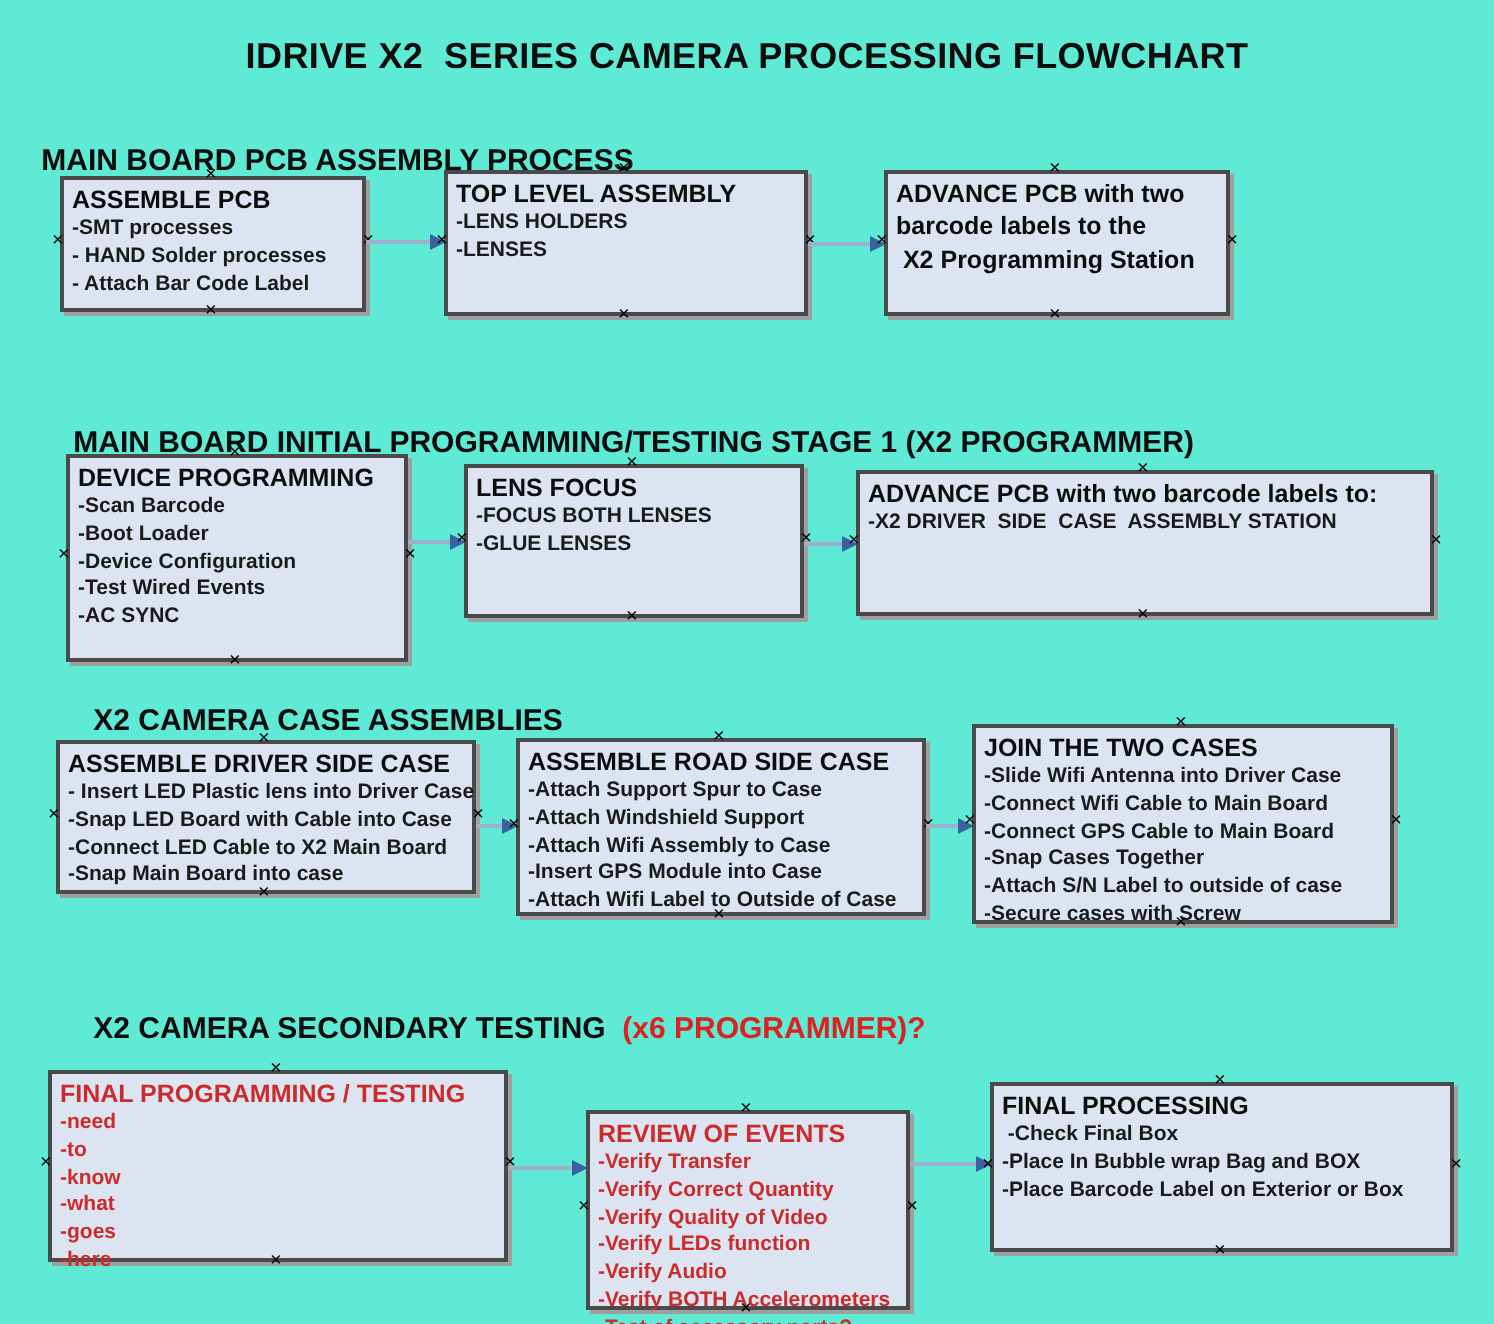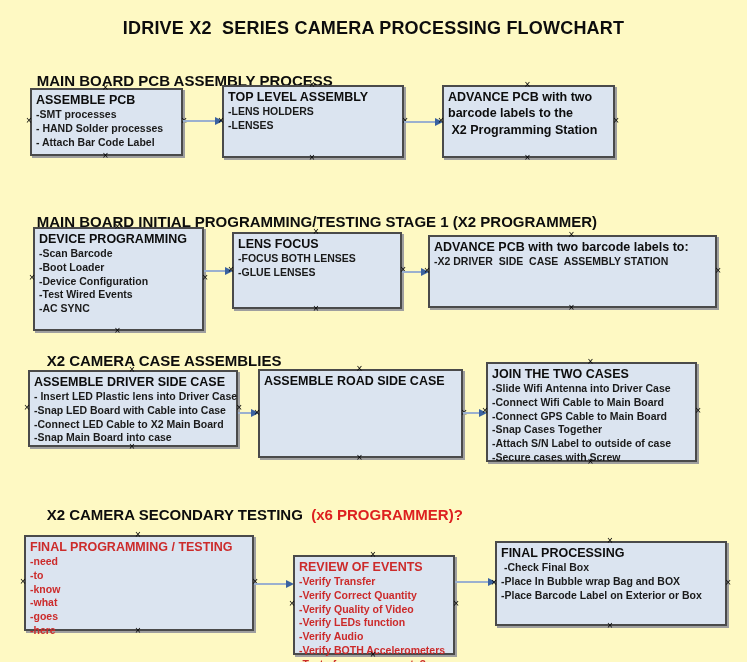--- a/index.html
+++ b/index.html
@@ -1,17 +1,17 @@
 <!DOCTYPE html>
 <html style="--box-fill: #dbe4f0; --red: #cc2b2b; --red-header: #dd2020; --conn-line: #9bb0cf; --conn-arrow: #3a62a0;"><head>
 <meta charset="utf-8">
 <style>
   html,body{margin:0;padding:0;background:#fff;}
   #canvas{
-    position:relative;width:747px;height:662px;background:#fef9c3;
+    position:relative;width:747px;height:662px;background:#5eead4;
     font-family:"Liberation Sans",sans-serif;color:#111;overflow:hidden;
   }
   .main-title{
     position:absolute;top:18px;left:0;width:747px;text-align:center;
     font-size:18px;font-weight:bold;white-space:pre;letter-spacing:.2px;color:#0d0d0d;
   }
   .section-header{
     position:absolute;font-size:15px;font-weight:bold;white-space:pre;color:#0d0d0d;
   }
   .section-header .red-part{color:var(--red-header);}
@@ -43,21 +43,21 @@
     border-bottom:4.5px solid transparent;border-left:8px solid var(--conn-arrow);
   }
 </style>
 </head>
 <body>
 
 <div id="canvas">
 
   <div class="main-title">IDRIVE X2  SERIES CAMERA PROCESSING FLOWCHART</div>
 
-  <div class="section-header" style="left:20px;top:55px;">
+  <div class="section-header" style="left:4px;top:55px;">
     <span>MAIN BOARD PCB ASSEMBLY PROCESS</span>
   </div>
   <div class="box" style="left:30px;top:88px;width:153px;height:68px;">
     <span class="cp cp-t"></span>
     <span class="cp cp-b"></span>
     <span class="cp cp-l"></span>
     <span class="cp cp-r"></span>
     <div class="box-title">ASSEMBLE PCB</div>
     <div class="box-items">
 
@@ -169,20 +169,28 @@
   <div class="connector" style="left:238px;top:408px;width:21px;">
     <span class="cline"></span>
     <span class="carrow"></span>
   </div>
   <div class="box" style="left:258px;top:369px;width:205px;height:89px;">
     <span class="cp cp-t"></span>
     <span class="cp cp-b"></span>
     <span class="cp cp-l"></span>
     <span class="cp cp-r"></span>
     <div class="box-title">ASSEMBLE ROAD SIDE CASE</div>
+    <div class="box-items">
+
+    <div class="item">-Attach Support Spur to Case</div>
+        <div class="item">-Attach Windshield Support</div>
+        <div class="item">-Attach Wifi Assembly to Case</div>
+        <div class="item">-Insert GPS Module into Case</div>
+        <div class="item">-Attach Wifi Label to Outside of Case</div>
+      </div>
   </div>
   <div class="connector" style="left:463px;top:408px;width:24px;">
     <span class="cline"></span>
     <span class="carrow"></span>
   </div>
   <div class="box" style="left:486px;top:362px;width:211px;height:100px;">
     <span class="cp cp-t"></span>
     <span class="cp cp-b"></span>
     <span class="cp cp-l"></span>
     <span class="cp cp-r"></span>

